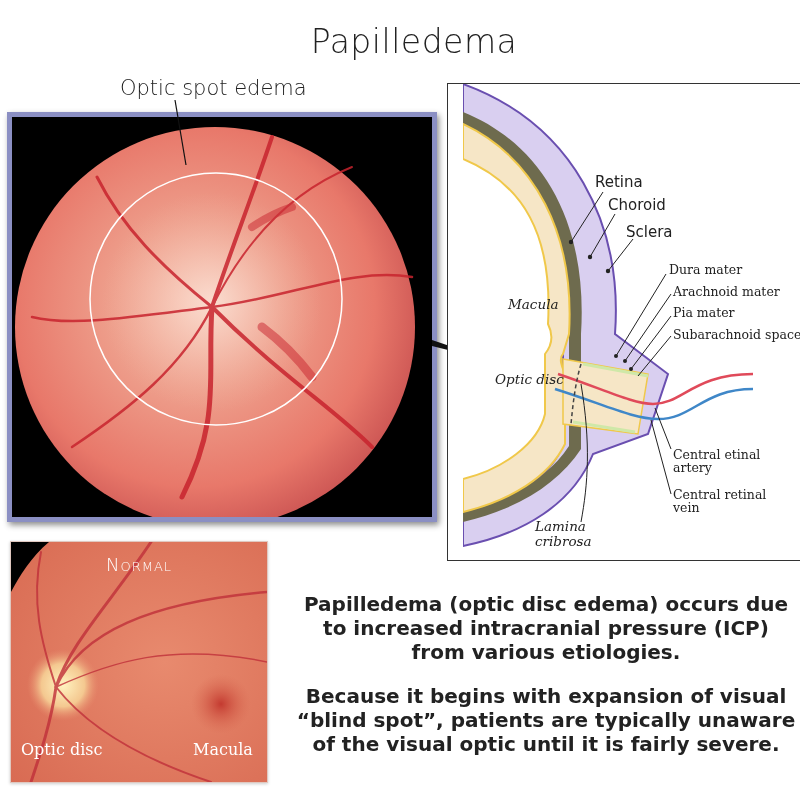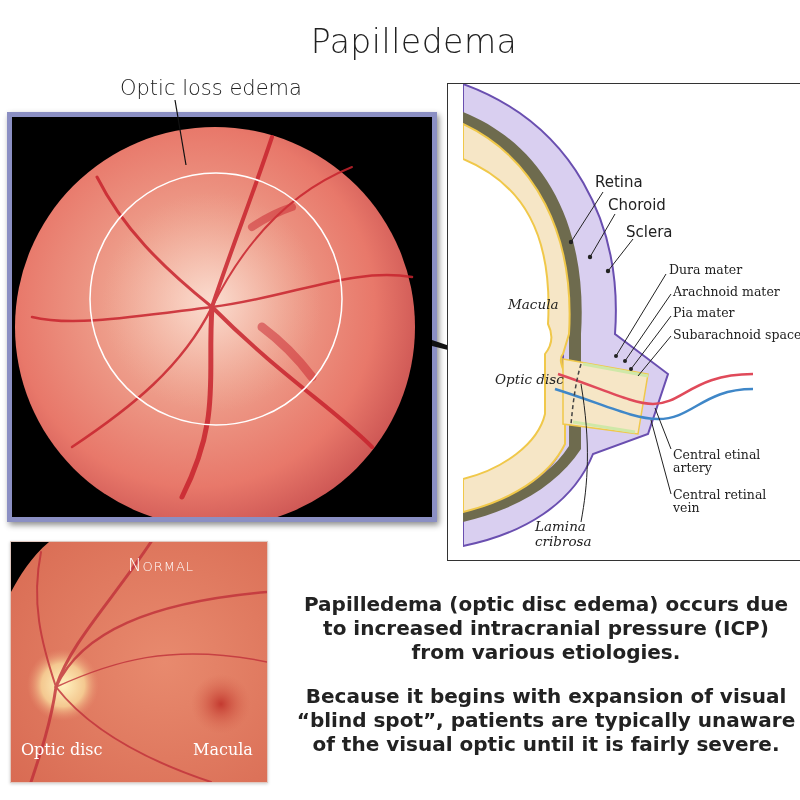--- a/index.html
+++ b/index.html
@@ -5,34 +5,34 @@
   html, body { margin:0; padding:0; }
   body { width:800px; height:800px; background:#ffffff; position:relative; overflow:hidden;
          font-family:"DejaVu Sans", sans-serif; color:#222; }
   .abs { position:absolute; }
   .title { left:0; width:800px; top:22px; text-align:center; font-size:33px; font-weight:300; color:#222; letter-spacing:0.5px;margin-left:14px; }
   .callout-top { left:120px; top:76px; font-size:21px; font-weight:300; color:#222; }
   .fundus-frame { left:7px; top:112px; width:430px; height:410px; background:#8b8fc3; box-shadow:2px 3px 6px rgba(0,0,0,0.45); }
   .fundus-inner { position:absolute; left:5px; top:5px; right:5px; bottom:5px; background:#000; overflow:hidden; }
   .diagram-box { left:447px; top:83px; width:346px; height:476px; border:1.5px solid #333; background:#fff; overflow:hidden;padding-left:15px; }
   .normal-frame { left:10px; top:541px; width:256px; height:240px; border:1px solid #e0c8c0; box-shadow:0 1px 3px rgba(0,0,0,0.2); overflow:hidden; }
-  .normal-title { left:0; width:256px; top:12px; text-align:center; color:#fff; font-size:18px; letter-spacing:1px; font-weight:300;padding-left:22px; }
+  .normal-title { left:0; width:256px; top:12px; text-align:center; color:#fff; font-size:18px; letter-spacing:1px; font-weight:300; }
   .normal-od { left:10px; top:198px; color:#fff; font-family:"DejaVu Serif", serif; font-size:16px; }
   .normal-mac { left:182px; top:198px; color:#fff; font-family:"DejaVu Serif", serif; font-size:16px; }
   .para { left:296px; width:500px; font-size:20px; line-height:24px; color:#222; font-weight:700;text-align:center; }
   .dlabel-sans { font-family:"DejaVu Sans", sans-serif; font-size:15px; fill:#222; }
   .dlabel-serif { font-family:"DejaVu Serif", serif; font-size:12.5px; fill:#222; }
   .dlabel-it { font-family:"DejaVu Serif", serif; font-style:italic; font-size:13.5px; fill:#222; }
 </style>
 </head>
 <body>
 
 <div class="abs title">Papilledema</div>
 
-<div class="abs callout-top">Optic loss edema</div>
+<div class="abs callout-top">Optic spot edema</div>
 
 <div class="abs fundus-frame">
   <div class="fundus-inner">
     <svg width="420" height="400" viewBox="0 0 420 400">
       <defs>
         <radialGradient id="fg" cx="0.45" cy="0.45" r="0.6">
           <stop offset="0" stop-color="#f6c2b0"></stop>
           <stop offset="0.35" stop-color="#ee9f8c"></stop>
           <stop offset="0.75" stop-color="#e8786a"></stop>
           <stop offset="1" stop-color="#c85050"></stop>

